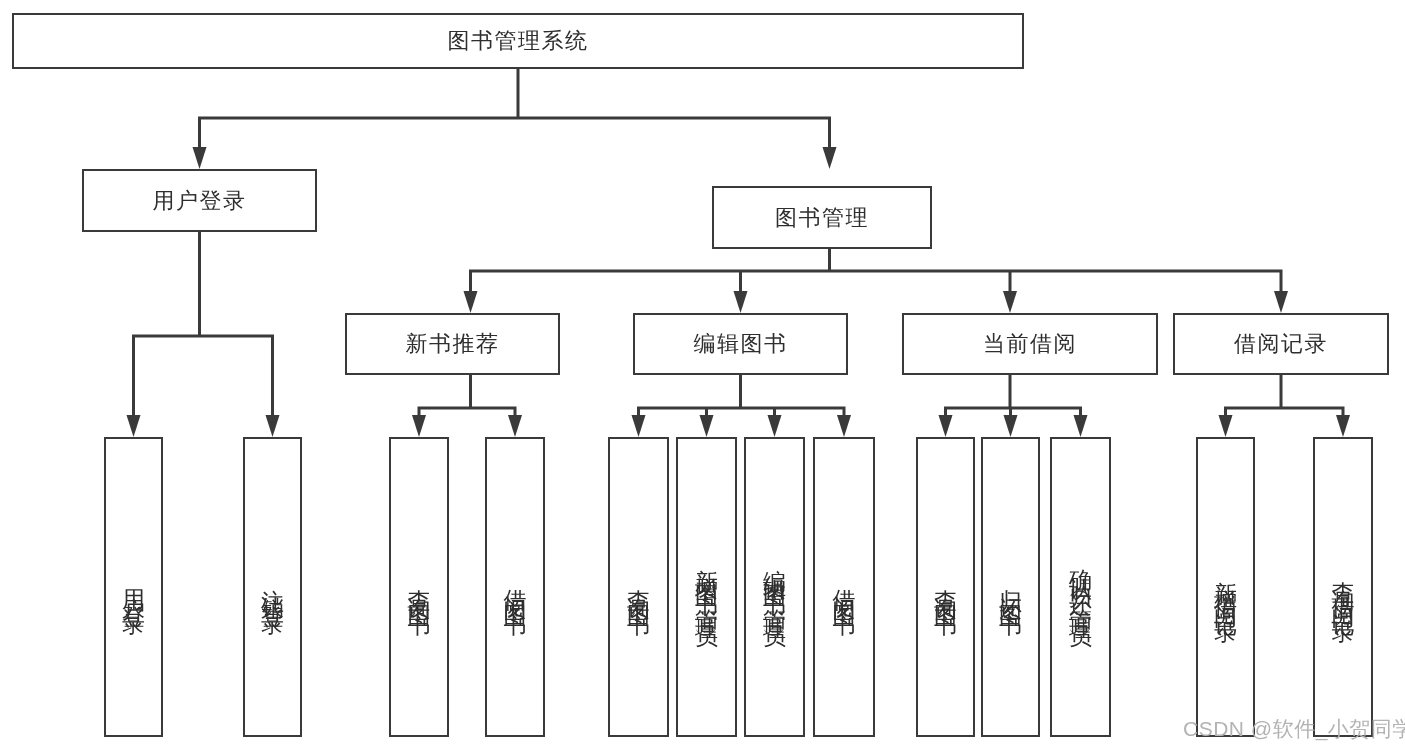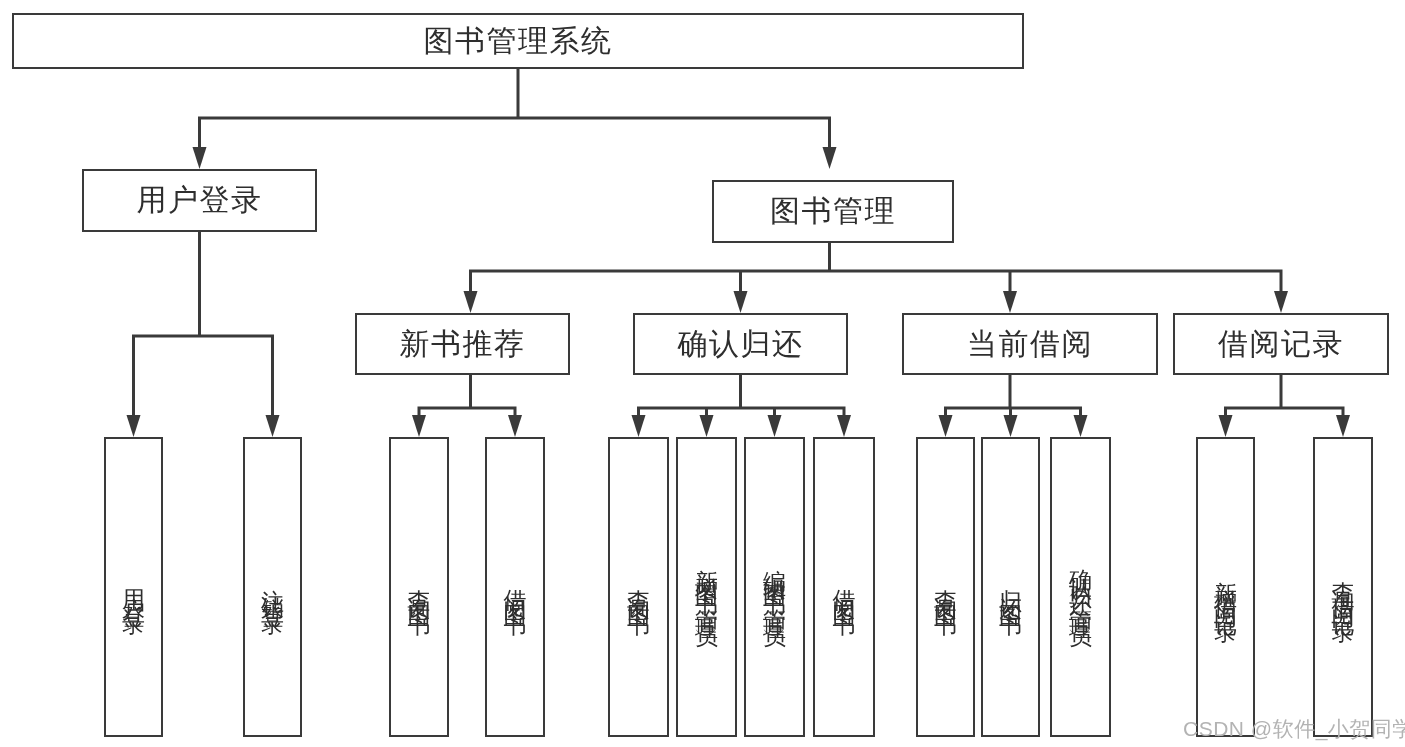--- a/index.html
+++ b/index.html
@@ -16,21 +16,21 @@
     color:var(--text);
   }
   svg.connectors{position:absolute;left:0;top:0;width:1405px;height:747px;}
   svg.connectors path{stroke:var(--line);stroke-width:3;fill:none;stroke-linecap:square;}
   svg.connectors polygon{fill:var(--line);stroke:none;}
   .box{
     position:absolute;box-sizing:border-box;
     border:2.5px solid var(--line);background:#ffffff;
     display:flex;align-items:center;justify-content:center;
   }
-  .box.h span{font-size:30px;letter-spacing:1.5px;white-space:nowrap;}
+  .box.h span{font-size:22px;letter-spacing:1.5px;white-space:nowrap;}
   .box.v span{
     writing-mode:vertical-rl;text-orientation:mixed;
     font-size:23px;letter-spacing:8px;line-height:1;white-space:nowrap;
   }
   .watermark{
     position:absolute;left:1183px;top:715px;z-index:5;
     font-size:21px;letter-spacing:0.5px;color:var(--watermark);white-space:nowrap;
   }
 </style>
 </head>
@@ -77,29 +77,29 @@
     </g>
   </svg>
 
   <div class="box h" style="left:12px;top:13px;width:1012px;height:56px">
     <span>图书管理系统</span>
   </div>
 
   <div class="box h" style="left:82px;top:169px;width:235px;height:63px">
     <span>用户登录</span>
   </div>
-  <div class="box h" style="left:712px;top:180px;width:242px;height:63px">
+  <div class="box h" style="left:712px;top:186px;width:220px;height:63px">
     <span>图书管理</span>
   </div>
 
-  <div class="box h" style="left:355px;top:313px;width:215px;height:62px">
+  <div class="box h" style="left:345px;top:313px;width:215px;height:62px">
     <span>新书推荐</span>
   </div>
   <div class="box h" style="left:633px;top:313px;width:215px;height:62px">
-    <span>确认归还</span>
+    <span>编辑图书</span>
   </div>
   <div class="box h" style="left:902px;top:313px;width:256px;height:62px">
     <span>当前借阅</span>
   </div>
   <div class="box h" style="left:1173px;top:313px;width:216px;height:62px">
     <span>借阅记录</span>
   </div>
 
   <div class="box v" style="left:104px;top:437px;width:59px;height:300px">
     <span>用户登录</span>

